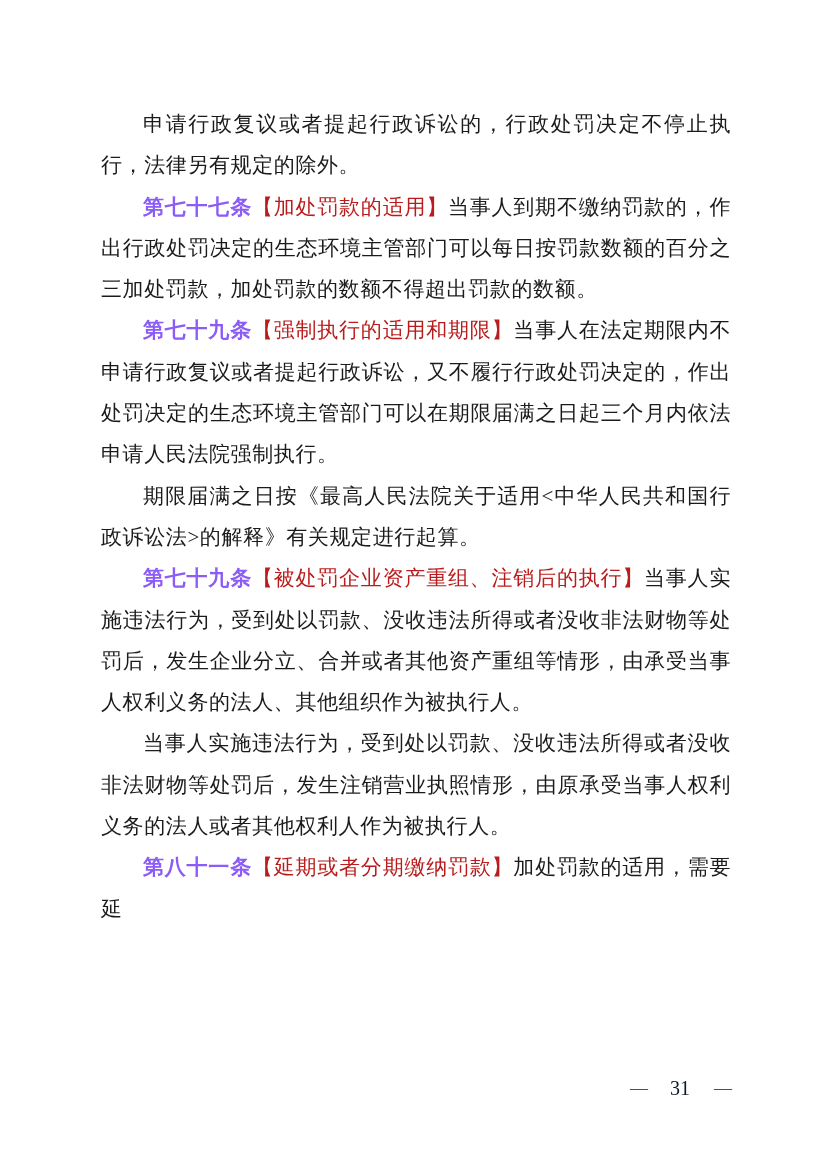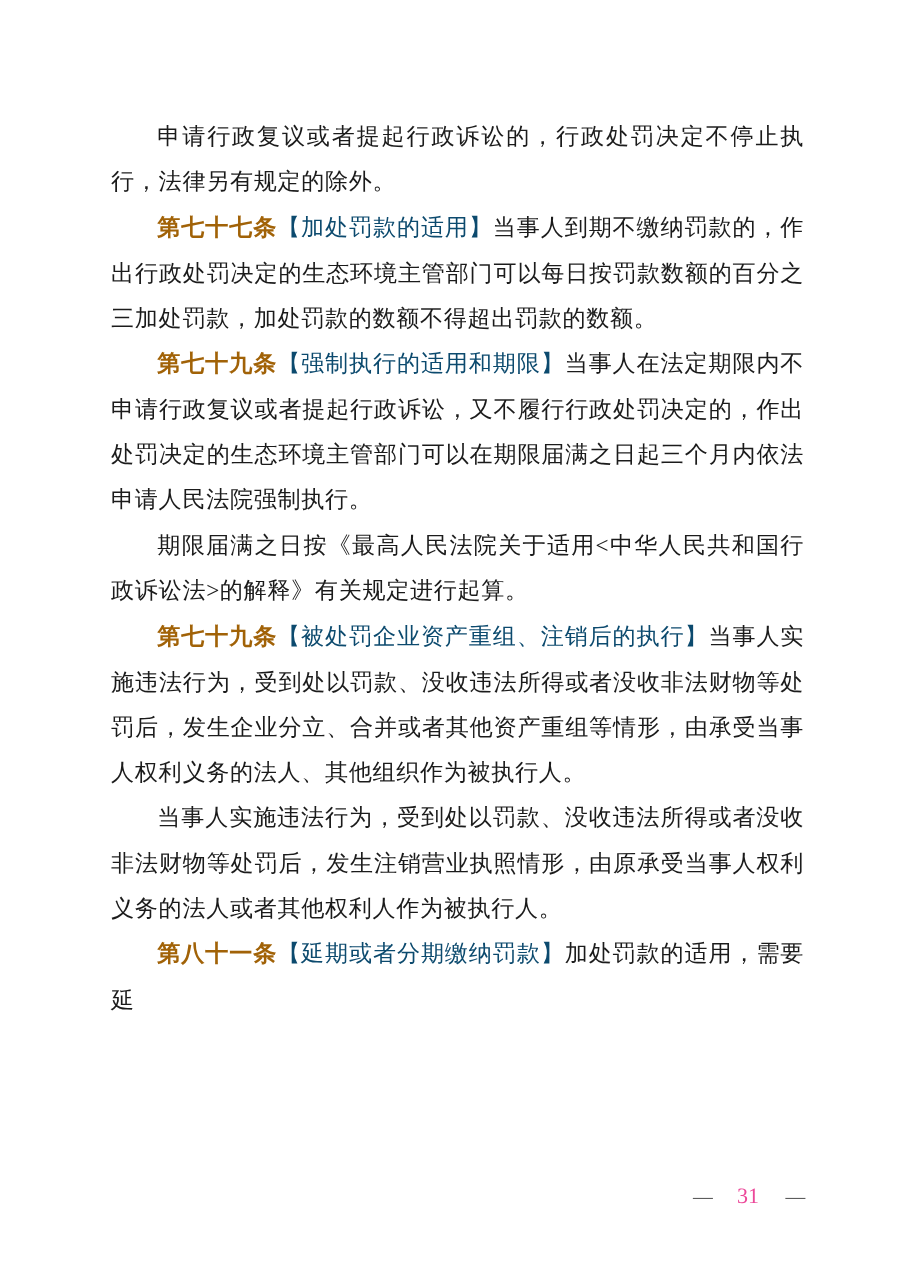--- a/index.html
+++ b/index.html
@@ -28,45 +28,45 @@
     line-height: 41.3px;
     color: #1b1b1b;
     text-align: justify;
     text-justify: inter-character;
     text-indent: 2em;
     letter-spacing: 0.6px;
     word-break: break-all;
   }
   .article-num {
     font-weight: bold;
-    color: #a16207;
+    color: #8b5cf6;
     margin-top: 36px;
   }
   .article-title {
-    color: #0c4a6e;
+    color: #b91c1c;
   }
   .footer {
     position: absolute;
     top: 1077px;
     left: 630px;
     width: 100px;
     display: flex;
     align-items: center;
     justify-content: space-between;
     font-size: 19px;
     color: #333333;
   }
   .footer .dash {
     font-size: 18px;
     color: #4a4a4a;
     letter-spacing: -2px;
   }
   .footer .pnum {
     font-size: 20px;
-    color: #ec4899;
+    color: #0f172a;
     font-family: "Liberation Serif", "DejaVu Serif", serif;
   }
 </style>
 </head>
 <body>
 
 <div class="page">
   <div class="content">
 
     <p class="para"><span class="article-num"></span><span class="article-title"></span><span>申请行政复议或者提起行政诉讼的，行政处罚决定不停止执行，法律另有规定的除外。</span></p>

